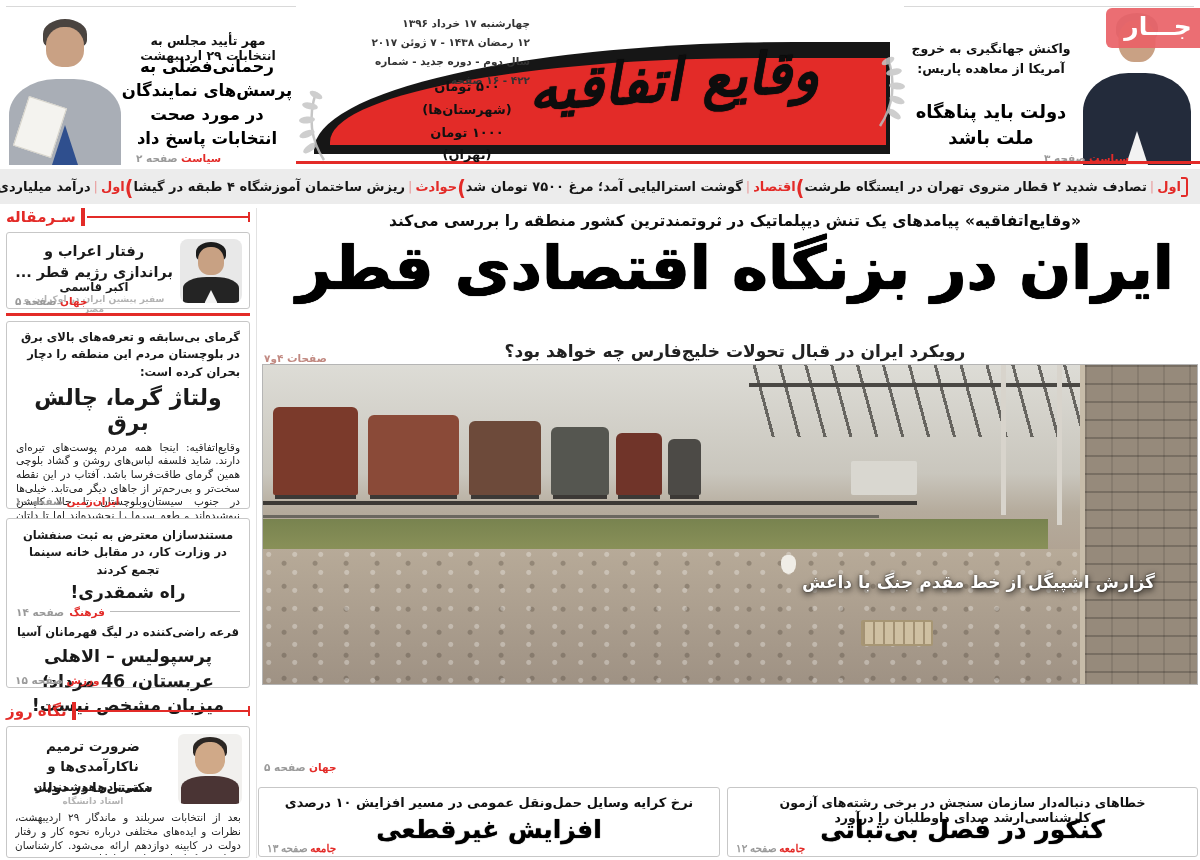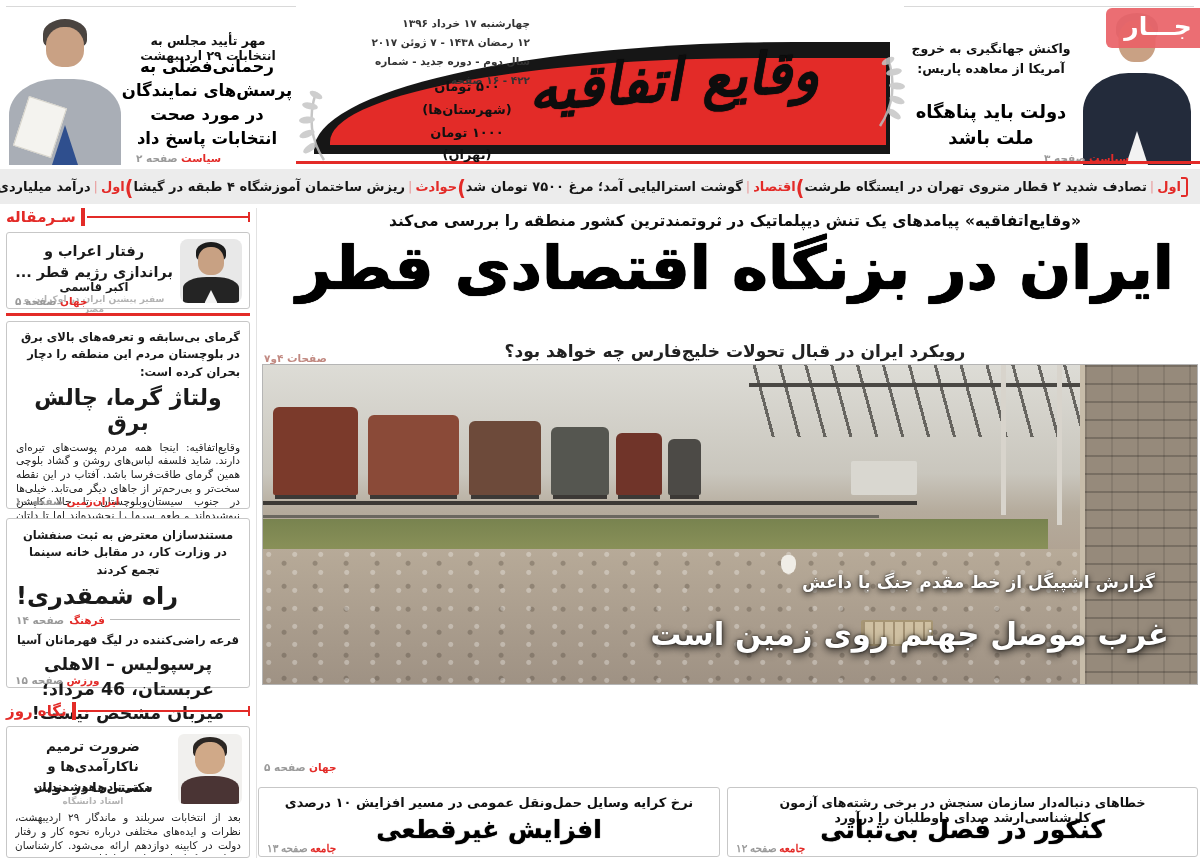--- a/index.html
+++ b/index.html
@@ -70,21 +70,21 @@
 
   .redbar { position:absolute; left:6px; top:313px; width:244px; height:3px; background:#e32b28; }
 
   .heat-box { left:6px; top:321px; width:244px; height:188px; padding:7px 9px; }
   .heat-box .kick { font-weight:bold; font-size:11.5px; line-height:1.5; }
   .heat-box .hl { text-align:center; font-weight:bold; font-size:22px; margin:4px 0 6px; }
   .heat-box .body { font-size:10.6px; line-height:13.6px; text-align:justify; color:#222; height:109px; overflow:hidden; }
 
   .duo-box { left:6px; top:518px; width:244px; height:170px; padding:8px 9px; }
   .duo-box .kick { text-align:center; font-weight:bold; font-size:11.5px; line-height:1.5; }
-  .duo-box .hl1 { text-align:left; font-weight:bold; font-size:24px; margin:3px 0 4px; }
+  .duo-box .hl1 { text-align:center; font-weight:bold; font-size:17px; margin:3px 0 4px; }
   .duo-box .hl2 { text-align:center; font-weight:bold; font-size:17.5px; line-height:1.4; margin-top:3px; }
   .duo-box .mid { display:flex; align-items:center; gap:5px; margin:2px 0 6px; font-size:10.5px; }
   .duo-box .mid .line { flex:1; height:1px; background:#bbb; }
 
   .day-box { left:6px; top:726px; width:244px; height:132px; padding:7px 9px; }
   .day-box .t { position:absolute; top:9px; right:78px; left:8px; text-align:center; font-weight:bold; font-size:13.5px; line-height:1.5; }
   .day-box .a { position:absolute; top:53px; right:78px; left:8px; text-align:center; font-weight:bold; font-size:11.5px; }
   .day-box .r { position:absolute; top:69px; right:78px; left:8px; text-align:center; font-size:9px; color:#b3b3b3; font-weight:bold; }
   .day-box .body { position:absolute; top:84px; right:8px; left:8px; font-size:10.4px; line-height:13.8px; text-align:justify; color:#222; height:44px; overflow:hidden; }
 
@@ -337,21 +337,20 @@
     <i class="fg" style="left:52%;top:85px;width:32px;height:215px;--h:#c9a78c;--c:#232323;"><span class="hd"></span><span class="bd"></span></i>
     <i class="fg" style="left:59%;top:110px;width:28px;height:170px;--h:#caa58f;--c:#141414;"><span class="hd"></span><span class="bd"></span></i>
     <i class="fg" style="left:63%;top:115px;width:26px;height:160px;--h:#9fb3c8;--c:#2e2e38;"><span class="hd"></span><span class="bd"></span></i>
     <i class="fg" style="left:68%;top:120px;width:24px;height:150px;--h:#d0c4b4;--c:#4e4438;"><span class="hd"></span><span class="bd"></span></i>
     <i class="fg" style="left:72.5%;top:125px;width:18px;height:110px;--h:#555;--c:#333;"><span class="hd"></span><span class="bd"></span></i>
     <i class="fg" style="left:75.5%;top:130px;width:16px;height:95px;--h:#777;--c:#565656;"><span class="hd"></span><span class="bd"></span></i>
     <span class="bag" style="left:55.5%;top:190px;"></span>
     <span class="crate" style="left:64%;top:255px;"></span>
 
     <div class="cap-kick">گزارش اشپیگل از خط مقدم جنگ با داعش</div>
-    <div class="cap-hl">غرب موصل جهنم روی زمین است</div>
   </div>
   <div class="foot photo-foot">
     <span class="sect">جهان</span>
     <span class="pg">صفحه ۵</span>
   </div>
 
   <div class="box b-box box-bl">
     <div class="kick">نرخ کرایه وسایل حمل‌ونقل عمومی در مسیر افزایش ۱۰ درصدی</div>
     <div class="hl">افزایش غیرقطعی</div>
     <div class="b-foot">

